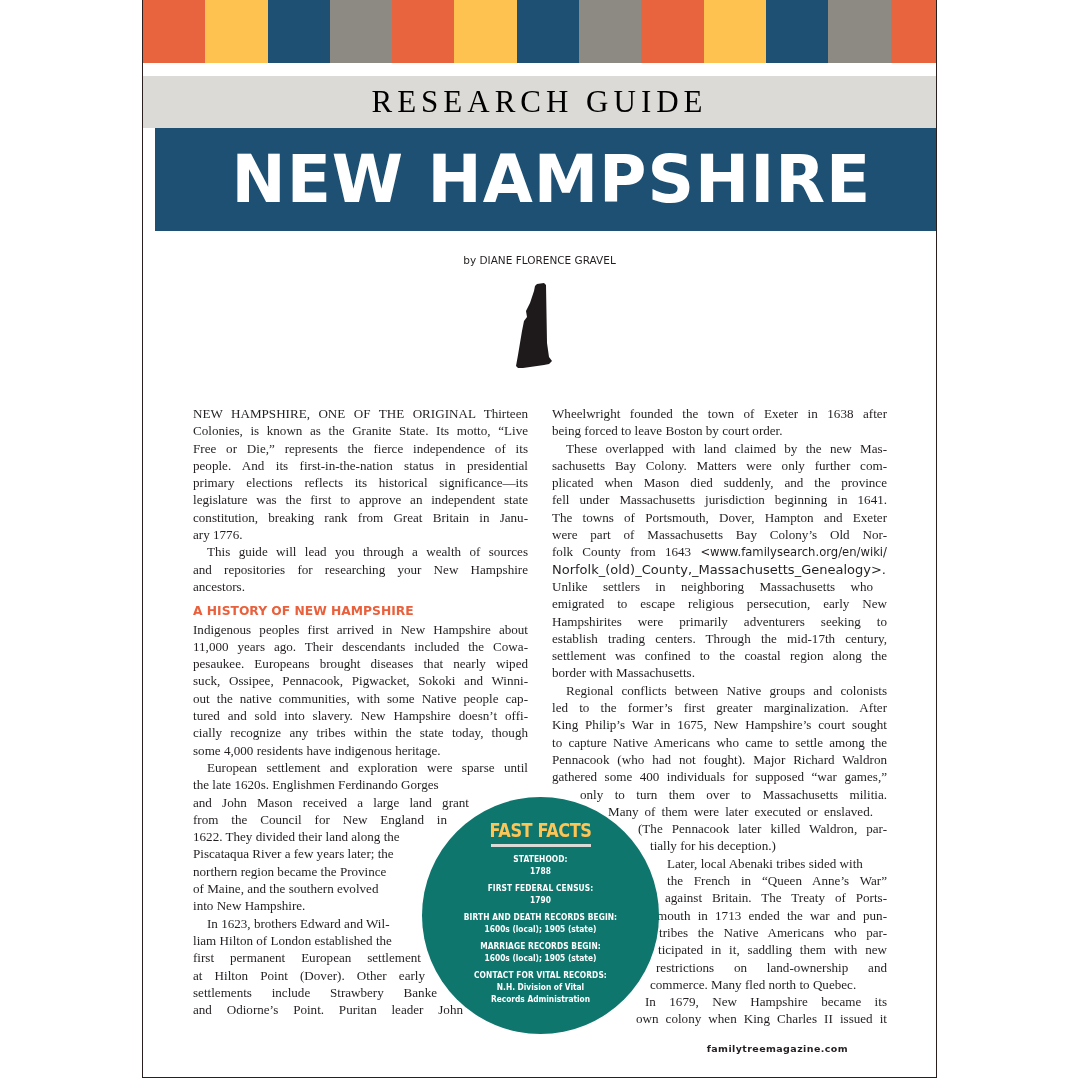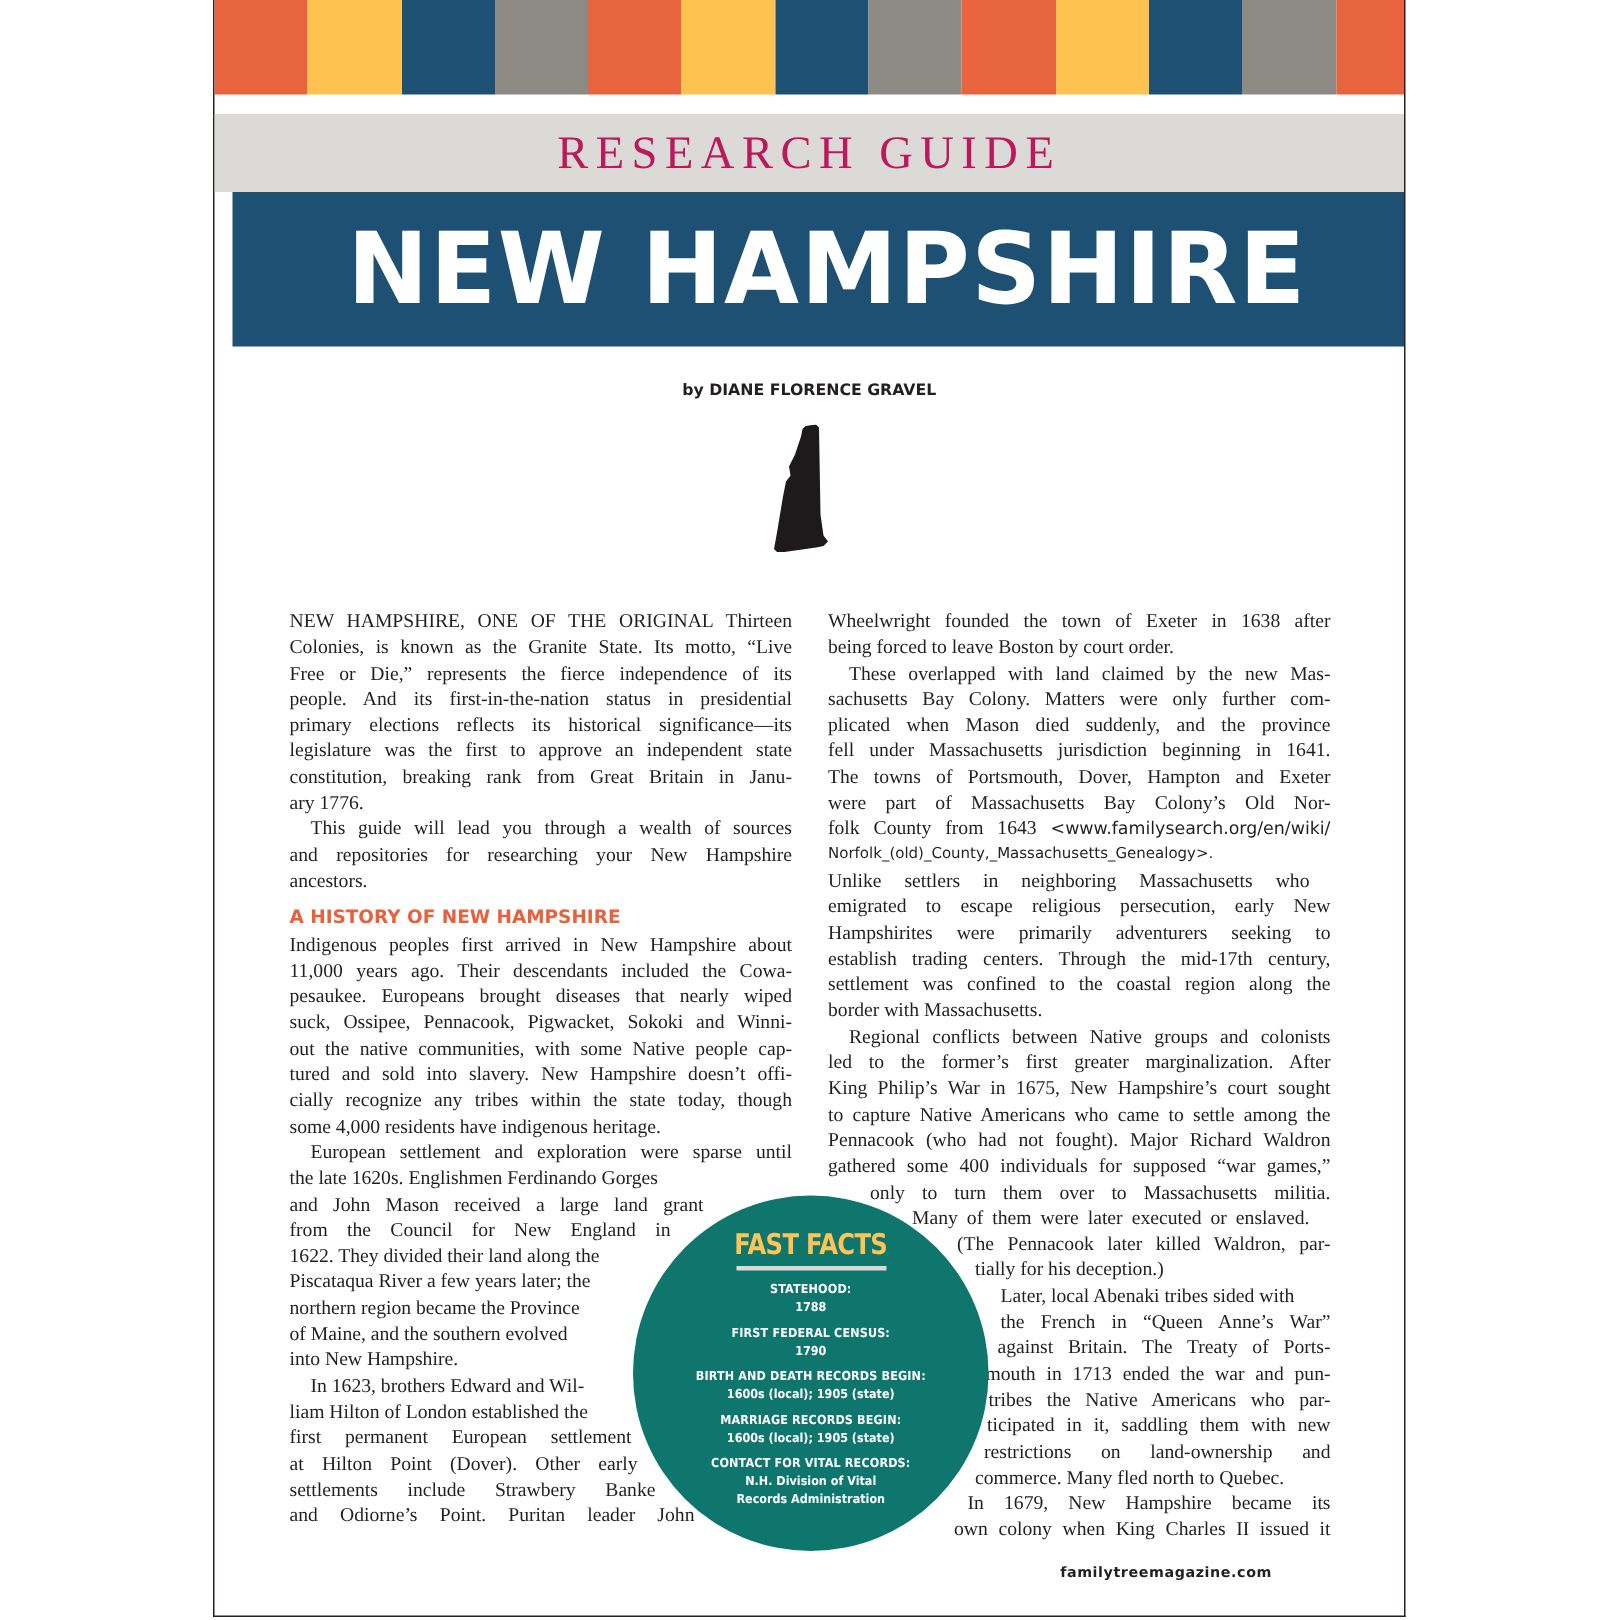--- a/index.html
+++ b/index.html
@@ -1,24 +1,24 @@
 <!DOCTYPE html>
 <html><head>
 <meta charset="utf-8">
 <style>
   html, body { margin: 0; padding: 0; background: #ffffff; }
   body { width: 1080px; height: 1080px; position: relative; overflow: hidden; font-family: "Liberation Serif", serif; }
   .page { position: absolute; left: 142px; top: 0; width: 795px; height: 1078px; background: #fff; border-left: 1.5px solid #2a1f1f; border-right: 1.5px solid #2a1f1f; border-bottom: 1.5px solid #2a1f1f; box-sizing: border-box; overflow: hidden; }
   .stripes { position: absolute; left: 0; top: 0; width: 100%; height: 63px; display: flex; }
   .stripe { flex: 0 0 62.3px; height: 100%; }
   .gray-band { position: absolute; left: 0; top: 76px; width: 100%; height: 52px; background: #dcdad6; display: flex; align-items: center; justify-content: center; }
-  .kicker { font-family: "Liberation Serif", serif; font-size: 31px; letter-spacing: 5px; color: #be185d; font-weight: normal; text-align: right; }
+  .kicker { font-family: "Liberation Serif", serif; font-size: 31px; letter-spacing: 5px; color: #000000; font-weight: normal; text-align: right; }
   .blue-band { position: absolute; left: 12px; top: 128px; width: 100%; height: 103px; background: #1d5072; display: flex; align-items: center; justify-content: center; }
   .title { font-family: "DejaVu Sans", sans-serif; font-weight: bold; font-size: 66px; color: #ffffff; letter-spacing: 1px; transform: scaleX(0.98); }
-  .byline { position: absolute; top: 254px; left: 0; width: 100%; text-align: center; font-family: "DejaVu Sans", sans-serif; font-size: 10.5px; color: #231f20; font-weight: bold; }
+  .byline { position: absolute; top: 254px; left: 0; width: 100%; text-align: center; font-family: "DejaVu Sans", sans-serif; font-size: 10.5px; color: #231f20; }
   .state-shape { position: absolute; left: 373px; top: 283px; width: 48px; height: 88px; }
   .col { position: absolute; top: 405px; width: 335px; font-size: 13.1px; color: #231f20; }
   .col-left { left: 50px; }
   .col-right { left: 409px; }
   .line { display: block; height: 17.3px; line-height: 17.3px; white-space: nowrap; text-align: justify; text-align-last: justify; overflow: visible; }
   .line.last { text-align-last: left; }
   .line.head { font-family: "DejaVu Sans", sans-serif; font-weight: bold; color: #e8603c; font-size: 12.3px; text-align-last: left; margin-top: 8px; }
   .line.url { font-family: "DejaVu Sans", sans-serif; font-size: 12px; }
   .circle { position: absolute; left: 279px; top: 797px; width: 237px; height: 237px; border-radius: 50%; background: #0f766e; text-align: center; color: #fff; font-family: "DejaVu Sans", sans-serif; }
   .ff-title { margin-top: 22px; font-weight: bold; font-size: 19px; color: #fcc556; letter-spacing: -0.5px; transform: scaleX(0.85); }
@@ -103,21 +103,21 @@
   <div class="col col-right" id="col-right">
       <span class="line">Wheelwright founded the town of Exeter in 1638 after</span>
       <span class="line last">being forced to leave Boston by court order.</span>
       <span class="line" style="margin-left: 14px; width: 321px;">These overlapped with land claimed by the new Mas-</span>
       <span class="line">sachusetts Bay Colony. Matters were only further com-</span>
       <span class="line">plicated when Mason died suddenly, and the province</span>
       <span class="line">fell under Massachusetts jurisdiction beginning in 1641.</span>
       <span class="line">The towns of Portsmouth, Dover, Hampton and Exeter</span>
       <span class="line">were part of Massachusetts Bay Colony’s Old Nor-</span>
       <span class="line" style="word-spacing: 3px; text-align-last: justify;"><span>folk County from 1643 </span><span style="font-family: &quot;DejaVu Sans&quot;, sans-serif; font-size: 11.6px;">&lt;www.familysearch.org/en/wiki/</span></span>
-      <span class="line last url" style="font-size: 10px;">Norfolk_(old)_County,_Massachusetts_Genealogy&gt;.</span>
+      <span class="line last url" style="font-size: 13px;">Norfolk_(old)_County,_Massachusetts_Genealogy&gt;.</span>
       <span class="line" style="width: 321px;">Unlike settlers in neighboring Massachusetts who</span>
       <span class="line">emigrated to escape religious persecution, early New</span>
       <span class="line">Hampshirites were primarily adventurers seeking to</span>
       <span class="line">establish trading centers. Through the mid-17th century,</span>
       <span class="line">settlement was confined to the coastal region along the</span>
       <span class="line last">border with Massachusetts.</span>
       <span class="line" style="margin-left: 14px; width: 321px;">Regional conflicts between Native groups and colonists</span>
       <span class="line">led to the former’s first greater marginalization. After</span>
       <span class="line">King Philip’s War in 1675, New Hampshire’s court sought</span>
       <span class="line">to capture Native Americans who came to settle among the</span>

